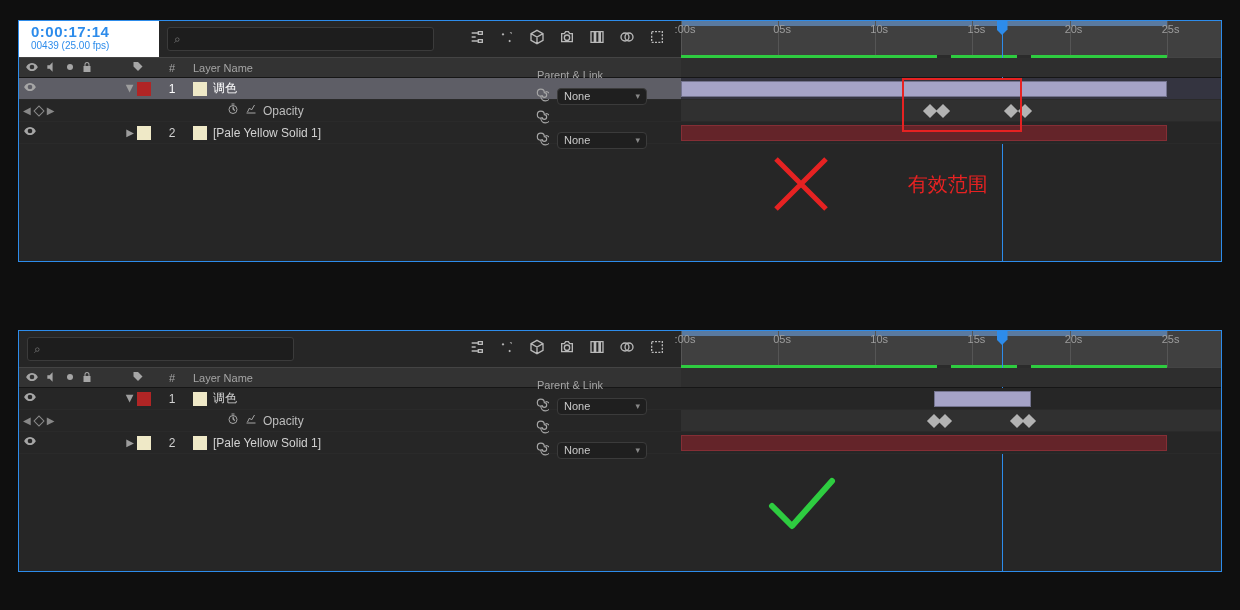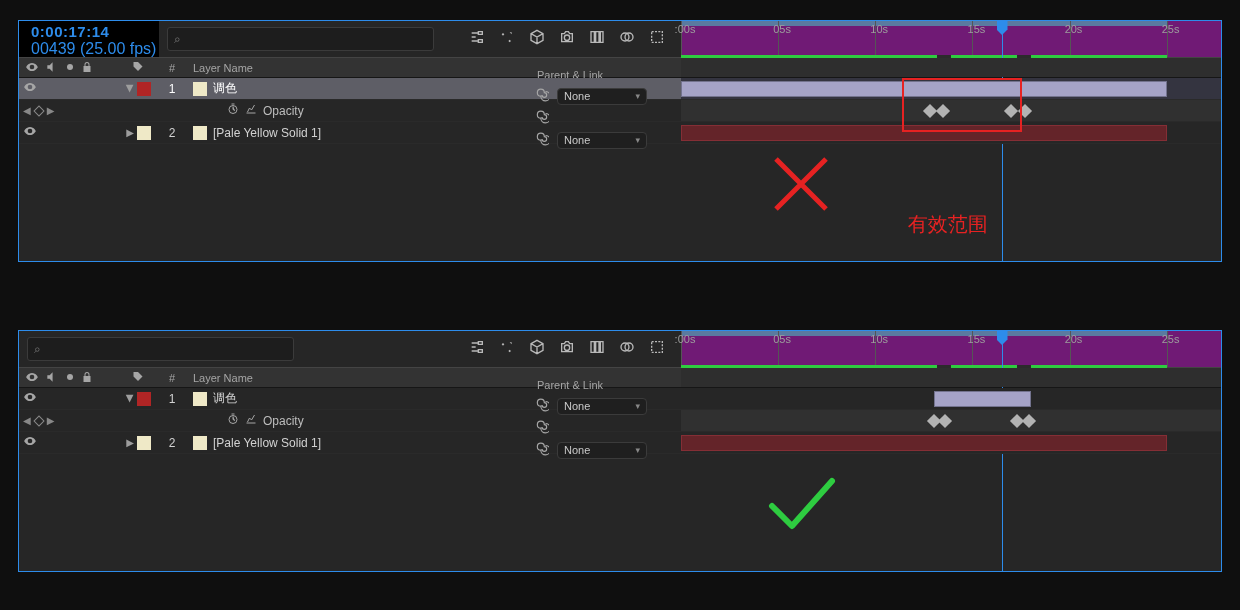--- a/index.html
+++ b/index.html
@@ -8,29 +8,29 @@
   .panel {
     margin: 0 18px;
     border: 1px solid #2d8ceb;
     background: #262626;
     height: 242px;
     position: relative;
     overflow: hidden;
   }
   
   .hdr { display: flex; align-items: stretch; height: 37px; border-bottom: 1px solid #444; }
-  .time-block { width: 140px; padding: 2px 0 0 12px; background: #000000; }
+  .time-block { width: 140px; padding: 2px 0 0 12px; background: #ffffff; }
   .tc { color: #2d8ceb; font-size: 15px; font-weight: 600; letter-spacing: .5px; }
-  .fps { color: #2d8ceb; font-size: 16px; }
+  .fps { color: #2d8ceb; font-size: 10px; }
   .search-wrap { flex: 1; display: flex; align-items: center; padding: 4px 8px; }
   .search { width: 267px; height: 24px; background: #1d1d1d; border: 1px solid #3b3b3b;
             border-radius: 3px; color: #bcbcbc; font-size: 12px; padding: 0 6px; }
   .toolbar { display: flex; align-items: center; gap: 14px; padding-right: 16px; }
   .tool-ico { fill: #b9b9b9; }
-  .ruler-wrap { width: 540px; position: relative; background: #701a75; }
+  .ruler-wrap { width: 540px; position: relative; background: #404040; }
   .ruler-ticks { position: absolute; inset: 0; }
   .tick { position: absolute; top: 0; bottom: 0; border-left: 1px solid #555; }
   .tick span { position: absolute; top: 2px; left: -10px; color: #9d9d9d; font-size: 11px; width: 26px; text-align: center; }
   .playhead { position: absolute; top: 0; bottom: -210px; width: 0;
               border-left: 1px solid #2d8ceb; }
   .playhead:before {
     content: ""; position: absolute; top: 0; left: -6px; width: 11px; height: 14px;
     background: #2d8ceb; clip-path: polygon(0 0,100% 0,100% 60%,50% 100%,0 60%);
   }
   .wa-bar { position: absolute; left: 0; top: 0; height: 5px; background: #5a7aa0; }
@@ -71,21 +71,21 @@
   .parent-dd span.caret { color: #888; font-size: 9px; padding-right: 6px; }
   .bar { position: absolute; top: 3px; height: 16px; background: #a5a3c7; border: 1px solid #73738e; }
   .solid-bar { position: absolute; top: 3px; height: 16px; background: #642429; border: 1px solid #842e35; }
   .kf { position: absolute; top: 6px; width: 10px; height: 10px; background: #b3b3b3;
         transform: rotate(45deg); }
   .green-slice { position: absolute; top: 0; height: 3px; background: #2ecc40; }
   .green-slice.dark { background: #2b2b2b; }
   
   .ann { position: absolute; pointer-events: none; }
   .ann-box { border: 2px solid #e62222; }
-  .ann-text { color: #e62222; font-size: 20px; margin-top: 40px; }
+  .ann-text { color: #e62222; font-size: 20px; }
   .x-mark svg { stroke: #e62222; stroke-width: 5; fill: none; }
   .check svg { stroke: #2ecc40; stroke-width: 6; fill: none; stroke-linecap: round; stroke-linejoin: round; }
 </style>
 </head>
 <body>
 
 <div class="stack" id="root">
     <div class="panel">
     <div class="hdr">
       <div class="time-block">

